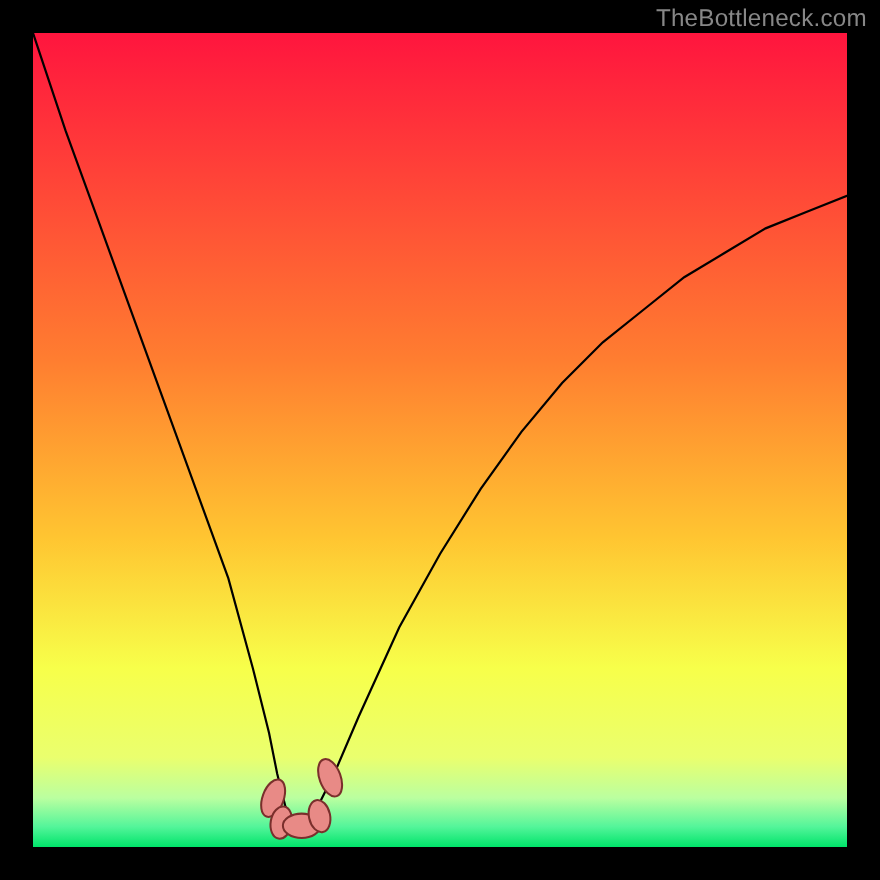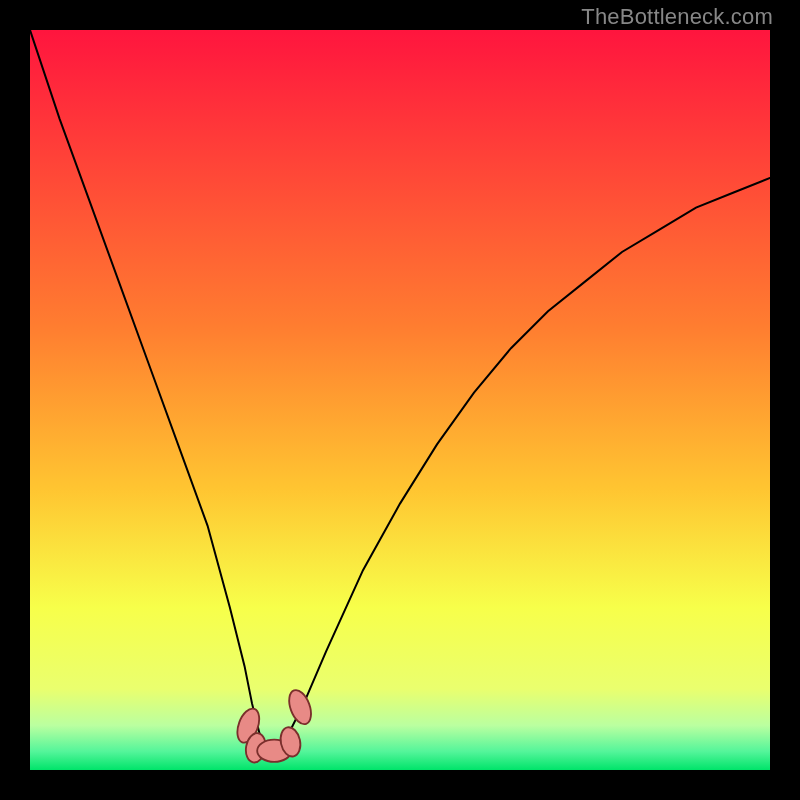--- a/index.html
+++ b/index.html
@@ -14,21 +14,21 @@
     position: absolute;
     left: 0;
     top: 0;
     width: 800px;
     height: 800px;
     background: #000000;
   }
   .watermark {
     position: absolute;
     top: 4px;
-    right: 27px;
+    right: 12px;
     font-family: Arial, Helvetica, sans-serif;
     font-size: 22px;
     color: #878787;
     font-weight: 500;
     letter-spacing: 0.2px;
   }
   svg.plot {
     position: absolute;
     left: 30px;
     top: 30px;

